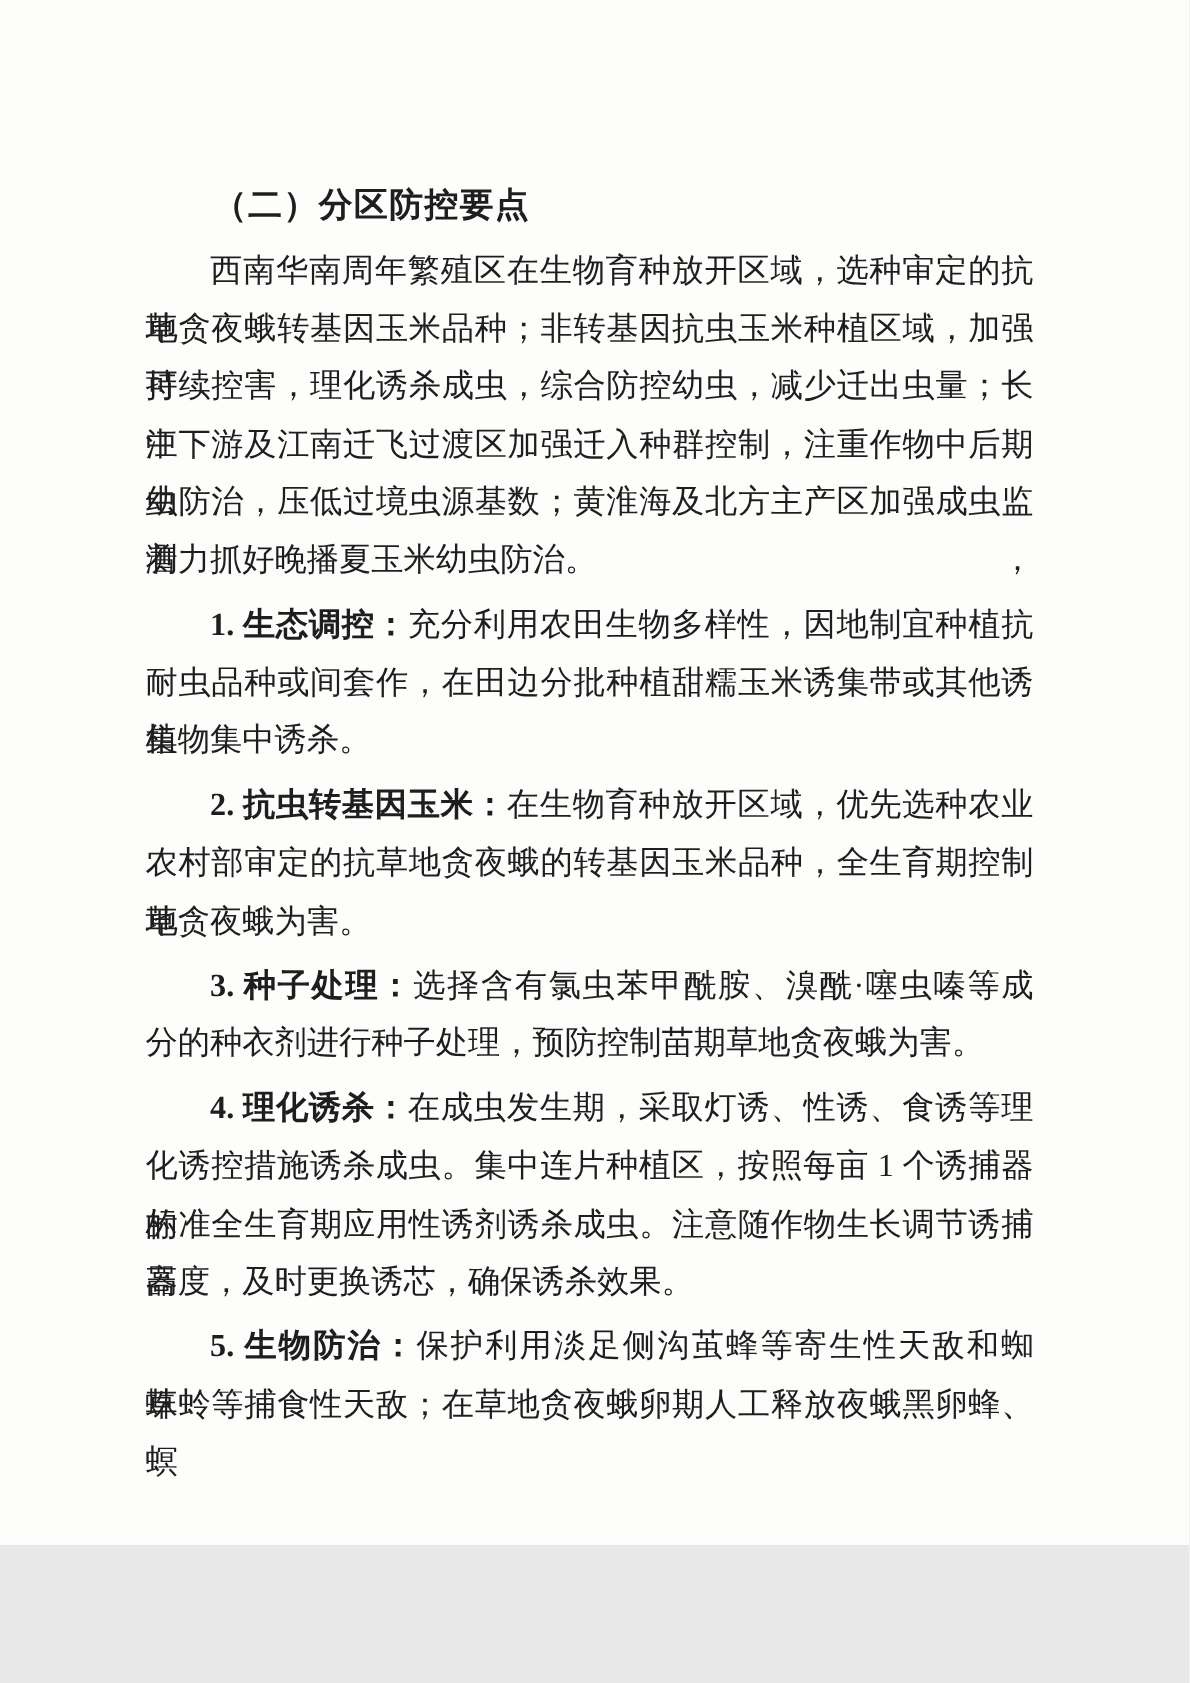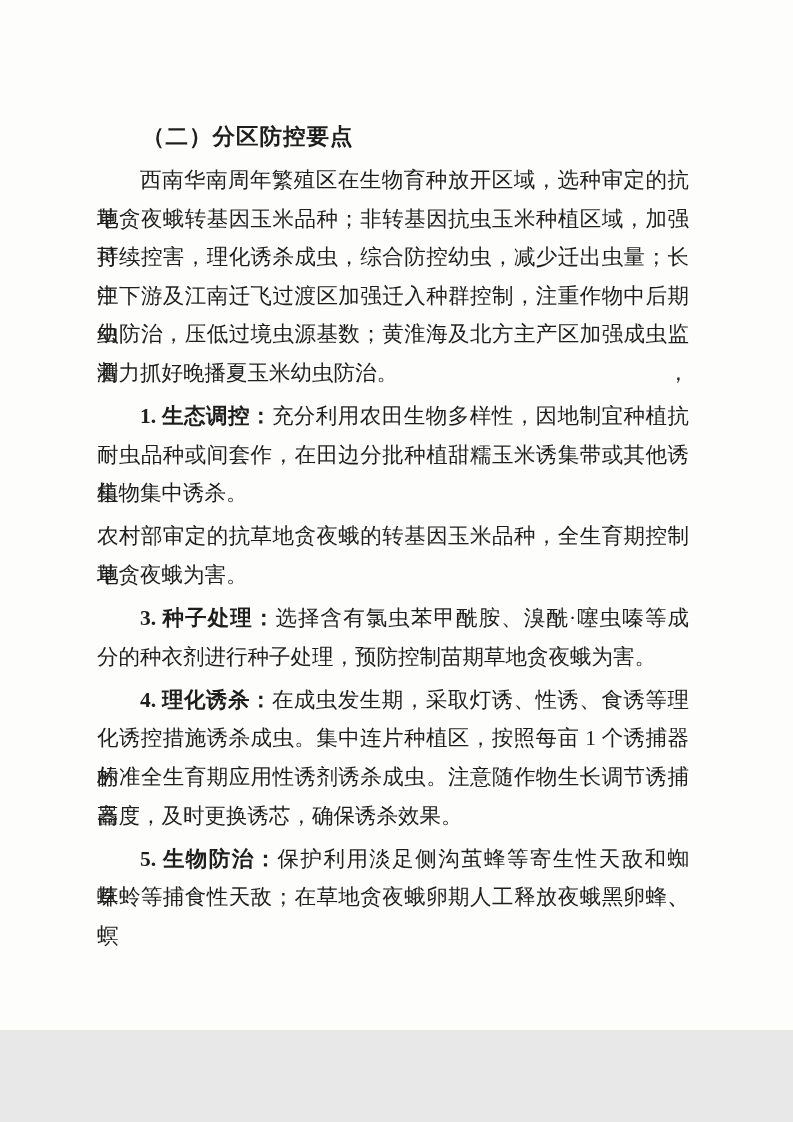--- a/index.html
+++ b/index.html
@@ -78,20 +78,21 @@
         <div class="line justify"><span class="seg">中下游及江南迁飞过渡区加强迁入种群控制，注重作物中后期幼</span></div>
         <div class="line justify"><span class="seg">虫防治，压低过境虫源基数；黄淮海及北方主产区加强成虫监测，</span></div>
         <div class="line"><span class="seg">着力抓好晚播夏玉米幼虫防治。</span></div>
       </div>
       <div class="block paragraph">
         <div class="line justify indent"><span class="seg bold">1. 生态调控：</span><span class="seg">充分利用农田生物多样性，因地制宜种植抗</span></div>
         <div class="line justify"><span class="seg">耐虫品种或间套作，在田边分批种植甜糯玉米诱集带或其他诱集</span></div>
         <div class="line"><span class="seg">植物集中诱杀。</span></div>
       </div>
       <div class="block paragraph">
+        <div class="line justify indent"><span class="seg bold">2. 抗虫转基因玉米：</span><span class="seg">在生物育种放开区域，优先选种农业</span></div>
         <div class="line justify"><span class="seg">农村部审定的抗草地贪夜蛾的转基因玉米品种，全生育期控制草</span></div>
         <div class="line"><span class="seg">地贪夜蛾为害。</span></div>
       </div>
       <div class="block paragraph">
         <div class="line justify indent"><span class="seg bold">3. 种子处理：</span><span class="seg">选择含有氯虫苯甲酰胺、溴酰·噻虫嗪等成</span></div>
         <div class="line"><span class="seg">分的种衣剂进行种子处理，预防控制苗期草地贪夜蛾为害。</span></div>
       </div>
       <div class="block paragraph">
         <div class="line justify indent"><span class="seg bold">4. 理化诱杀：</span><span class="seg">在成虫发生期，采取灯诱、性诱、食诱等理</span></div>
         <div class="line justify"><span class="seg">化诱控措施诱杀成虫。集中连片种植区，按照每亩 1 个诱捕器的</span></div>

